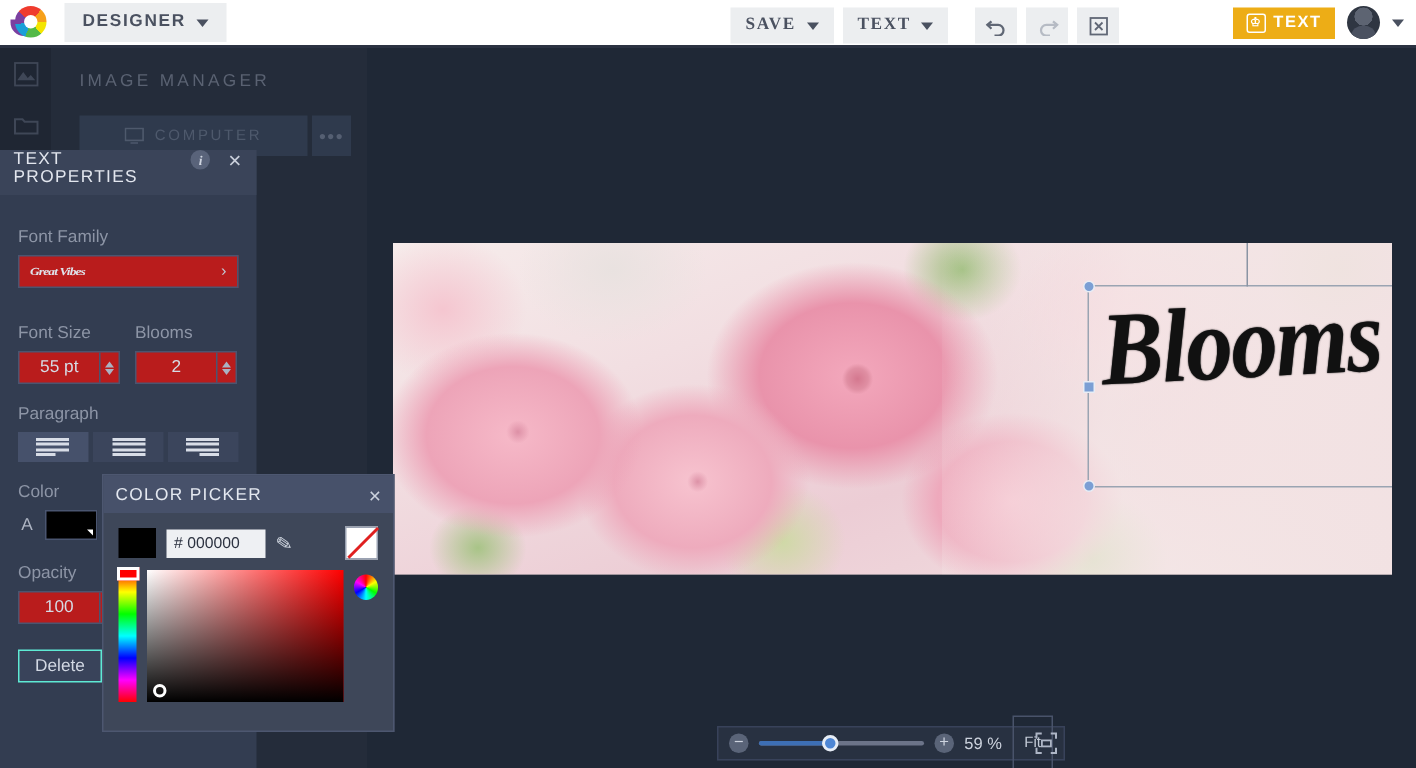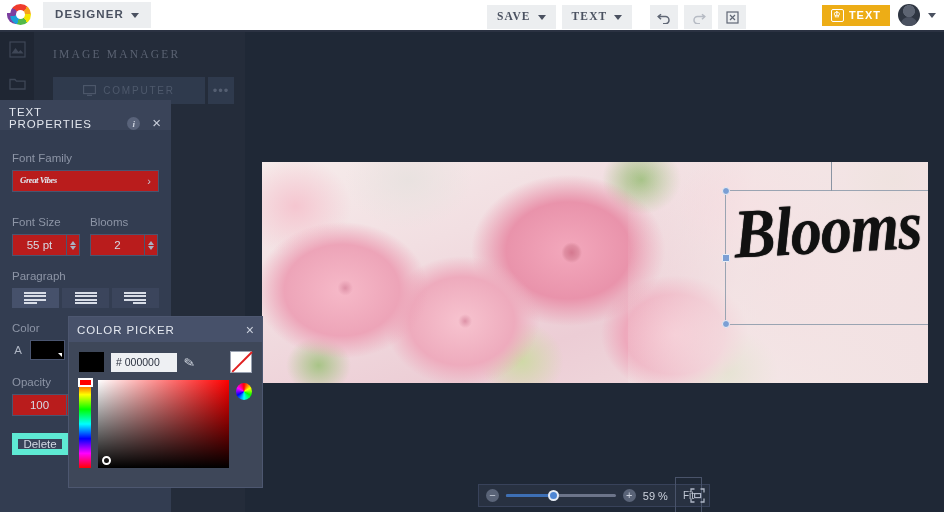--- a/index.html
+++ b/index.html
@@ -73,42 +73,41 @@
     color:#3f4757; cursor:pointer; }
 
   
   #imgmgr{
     position:absolute; left:34px; top:32px; width:211px; height:480px;
     background:#242c3a;
   }
   #imgmgr-title{
     color:#5a6272; font-size:11.5px; letter-spacing:2.2px;
     padding:16px 0 0 19px;
-    font-family:Liberation Serif, serif;
   }
   #computer-row{
     position:absolute; left:19px; top:45px; display:flex; gap:3px;
   }
   #computer-btn{
     width:152px;height:27px;background:#2f3a4d;color:#4e596c;
     font-size:10px;letter-spacing:1.8px; display:flex;align-items:center;justify-content:center;gap:7px;
     cursor:pointer;
   }
   #computer-more{
     width:26px;height:27px;background:#2f3a4d;color:#555f72;
     display:flex;align-items:center;justify-content:center;font-size:13px;letter-spacing:1px;cursor:pointer;
   }
 
   
   #textprops{
     position:absolute; left:0; top:100px; width:171px; height:412px;
     background:#333d51;
   }
   #tp-head{
-    height:30px; background:#3a4459; display:flex;align-items:flex-end;
+    height:30px; background:#3a4459; display:flex;align-items:flex-start;
     padding:0 8px 0 9px;
   }
   #tp-title{ color:#e2e6ee; font-size:11.5px; letter-spacing:0.9px; flex:1; }
   #tp-info{ width:13px;height:13px;border-radius:50%;background:#59637a;color:#cfd5e0;
     font-size:9px;display:flex;align-items:center;justify-content:center;margin-right:10px;cursor:pointer;
     font-family:"Liberation Serif",serif; font-style:italic; font-weight:bold;}
   #tp-close{ color:#c9cfdb; font-size:15px; line-height:1; cursor:pointer; padding:0 2px;}
   .tp-body{ padding:12px 12px 0 12px; }
   .fld-label{ color:#8d95a6; font-size:11.5px; margin-bottom:6px;margin-top:10px; }
   .input-box{
@@ -146,21 +145,21 @@
   .al-r{ align-items:flex-start; padding-left:12px;}
   #color-row{ display:flex; align-items:center; gap:6px; margin-top:6px; }
   .swatch-label{ color:#aeb5c3; font-size:11.5px; width:12px; text-align:center; }
   #color-swatch{
     width:35px;height:20px;background:#000; border:1px solid #4a5570; position:relative; cursor:pointer;
   }
   #color-swatch:after{content:"";position:absolute;right:2px;bottom:2px;
     width:0;height:0;border-left:4px solid transparent;border-right:0;border-top:4px solid #fff;}
   #opacity-row{ display:flex; gap:10px; margin-top:6px; }
   #delete-btn{
-    margin-top:17px; width:56px;height:22px; background:#39435a;border:6px solid #5eead4;
+    margin-top:17px; width:56px;height:22px; background:#39435a;border:1px solid #5eead4;
     color:#d3d9e4; font-size:11.5px; display:flex;align-items:center;justify-content:center; cursor:pointer;
   }
 
   
   #canvas-area{
     position:absolute; left:245px; top:32px; width:699px; height:480px;
     background:#1f2836;
   }
   #photo{
     position:absolute; left:17px; top:130px; width:666px; height:221px;

